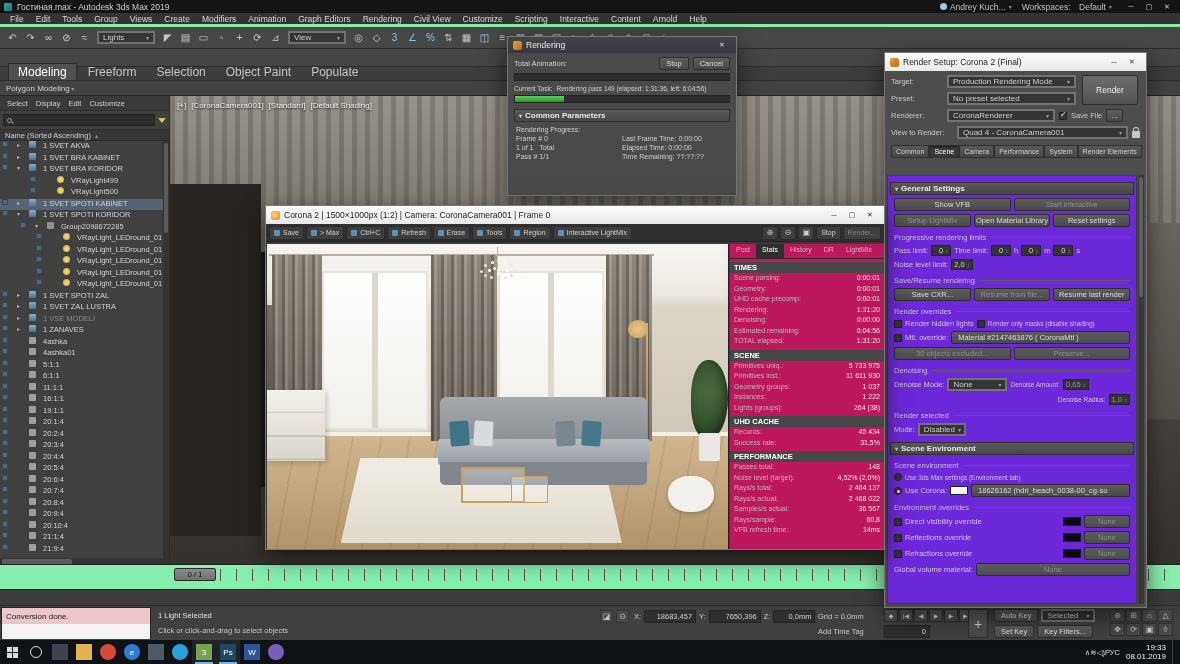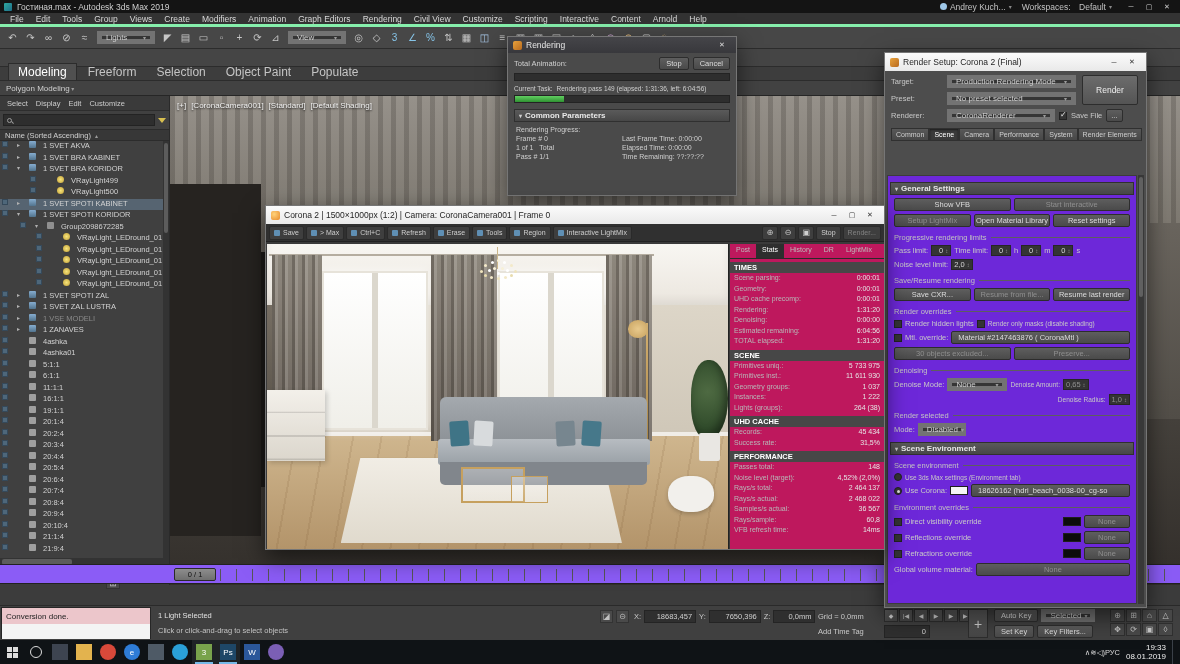--- a/index.html
+++ b/index.html
@@ -15,21 +15,21 @@
   .tuser,.tws{display:flex;align-items:center;gap:3px;color:#c2c2c2}
   .tuser::after,.tws::after{content:"▾";font-size:6px;color:#8a8a8a}
   .uico{width:7px;height:7px;border-radius:50%;background:#9ec7e8}
   .wbtns{display:flex}
   .wbtn{width:18px;height:12px;display:flex;align-items:center;justify-content:center;font-size:7px;color:#cfcfcf}
   .menubar{position:absolute;left:0;top:13px;width:1180px;height:14px;background:#333;display:flex;align-items:center;padding:0 4px;border-bottom:3px solid #86efac}
   .mitem{padding:0 6px;font-size:8.5px;color:#d8d8d8}
   .toolbar{position:absolute;left:0;top:27px;width:1180px;height:22px;background:#474747;border-bottom:1px solid #2c2c2c;display:flex;align-items:center;padding:0 4px;gap:1px}
   .tgrp{display:flex;gap:1px}
   .tbtn{width:17px;height:17px;display:flex;align-items:center;justify-content:center;font-size:10px;color:#c6c6c6}
-  .dd{background:#353535;border:5px solid #737373;color:#cfcfcf;display:inline-flex;align-items:center;gap:3px;padding:0 4px;height:13px;font-size:8px}
+  .dd{background:#353535;border:2px solid #737373;color:#cfcfcf;display:inline-flex;align-items:center;gap:3px;padding:0 4px;height:13px;font-size:8px}
   .dd::after{content:"▾";font-size:6px;color:#9a9a9a;margin-left:auto}
   .tb-dd{width:58px;margin:0 3px}
   .toolbar2{position:absolute;left:0;top:49px;width:1180px;height:18px;background:#454545;border-bottom:1px solid #2c2c2c}
   .ribbontabs{position:absolute;left:0;top:67px;width:1180px;height:14px;background:#3d3d3d;display:flex;align-items:flex-end;padding:0 8px;gap:2px;border-bottom:1px solid #2c2c2c}
   .rtab{padding:1px 9px;font-size:12px;color:#c4c4c4}
   .rtab.active{background:#505050;color:#fff;border:1px solid #2c2c2c;border-bottom:none}
   .polybar{position:absolute;left:0;top:81px;width:1180px;height:15px;background:#424242;border-bottom:1px solid #262626;display:flex;align-items:center;padding:0 6px;font-size:8px;color:#cfcfcf}
   .polybar .pm::after{content:" ▾";font-size:6px;color:#9a9a9a}
 
   
@@ -180,21 +180,21 @@
   .rs2{display:flex;align-items:center;gap:3px;margin:3px 4px 0 4px;white-space:nowrap}
   .spin{height:11px;min-width:20px;background:#343434;border:1px solid #262626;display:inline-flex;align-items:center;justify-content:flex-end;padding:0 2px;color:#d6d6d6}
   .spin::after{content:"↕";font-size:6px;color:#8a8a8a;margin-left:2px}
   .spin.dim{color:#8f8f8f}
   .swatch{width:18px;height:9px;border:1px solid #1e1e1e;flex:none}
   .swatch.white{background:#f5f5f5}.swatch.dark{background:#0c0c0c}
   .trunc{overflow:hidden;text-overflow:ellipsis;white-space:nowrap;justify-content:flex-start}
   .small{font-size:6.5px}
 
   
-  .trackbar{position:absolute;left:0;top:564px;width:1180px;height:20px;background:#8b5cf6;border-top:1px solid #222;border-bottom:1px solid #222}
+  .trackbar{position:absolute;left:0;top:564px;width:1180px;height:26px;background:#86efac;border-top:1px solid #222;border-bottom:1px solid #222}
   .tb-handle{position:absolute;left:174px;top:3px;width:42px;height:13px;background:linear-gradient(#8d8d8d,#6f6f6f);border:1px solid #2a2a2a;border-radius:2px;color:#111;font-size:7.5px;display:flex;align-items:center;justify-content:center}
   .tb-ruler{position:absolute;left:220px;right:6px;top:4px;height:12px;background:repeating-linear-gradient(90deg,#565656 0 1px,transparent 1px 16px)}
   .statusbar{position:absolute;left:0;top:605px;width:1180px;height:35px;background:#404040;border-top:1px solid #2a2a2a;font-size:7.5px;color:#c8c8c8}
   .listener{position:absolute;left:1px;top:1px;width:150px;height:32px;border:1px solid #262626}
   .lst-pink{height:16px;background:#ecc6cb;color:#222;font-size:8px;display:flex;align-items:center;padding:0 4px}
   .lst-white{height:15px;background:#f4f4f4}
   .st-sel{position:absolute;left:158px;top:5px;color:#e0e0e0}
   .st-prompt{position:absolute;left:158px;top:20px;color:#c2c2c2}
   .st-icons{position:absolute;left:600px;top:4px;display:flex;gap:3px}
   .sico{width:13px;height:13px;display:flex;align-items:center;justify-content:center;background:#4a4a4a;border:1px solid #333;color:#c0c0c0;font-size:8px}
@@ -750,20 +750,27 @@
           </span>
       </div>
       <div class="rs-row">
         <label>Renderer:</label>
         <span class="dd w110">
             <span>CoronaRenderer</span>
           </span>
         <span class="cb on"></span>
         <span>Save File</span>
         <span class="btn" style="padding:0 4px">...</span>
+      </div>
+      <div class="rs-row">
+        <label style="width:62px">View to Render:</label>
+        <span class="dd flex1">
+            <span>Quad 4 - CoronaCamera001</span>
+          </span>
+        <span class="lockico"></span>
       </div>
       <div class="rs-tabs">
           <span class="rs-tab">Common</span>
           <span class="rs-tab active">Scene</span>
           <span class="rs-tab">Camera</span>
           <span class="rs-tab">Performance</span>
           <span class="rs-tab">System</span>
           <span class="rs-tab">Render Elements</span>
         </div>
       <div class="rs-scroll">

